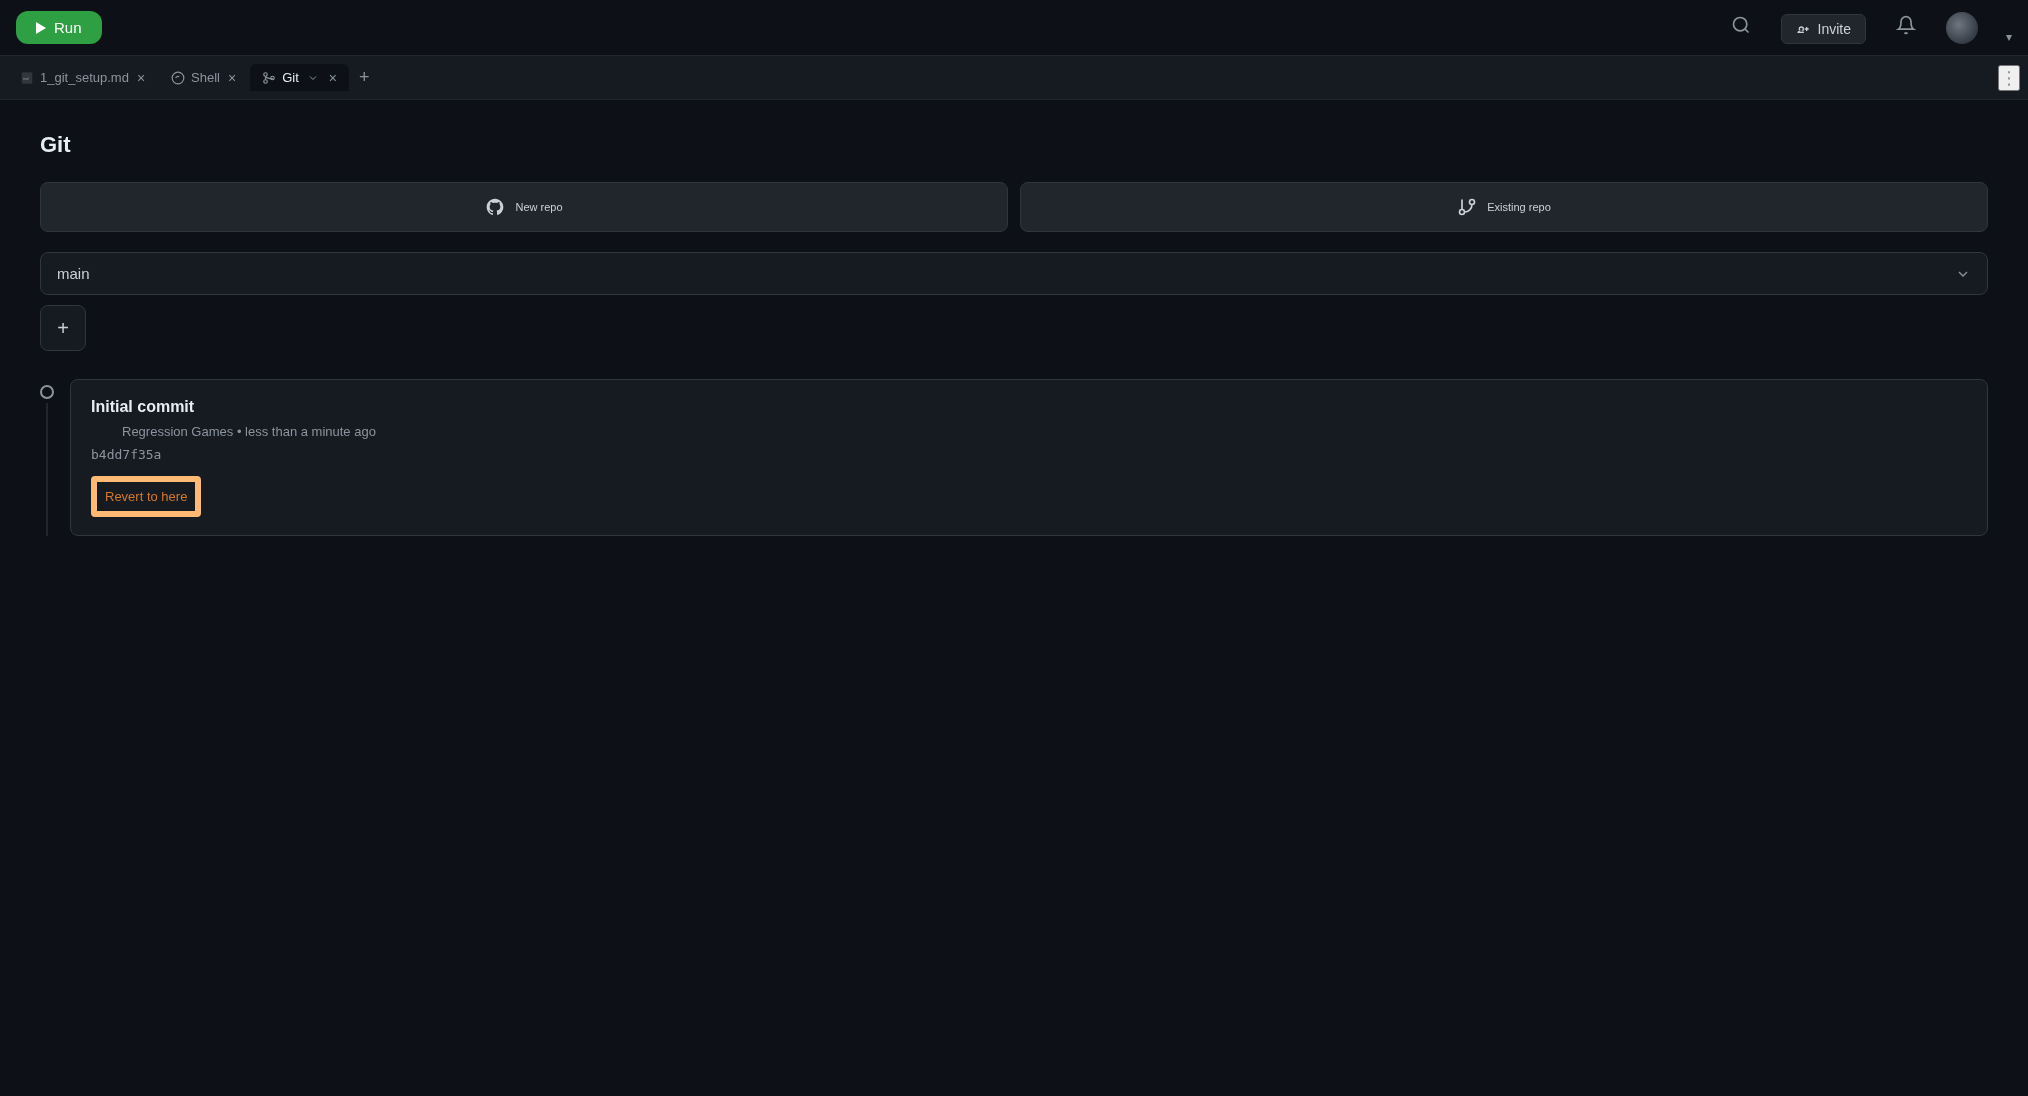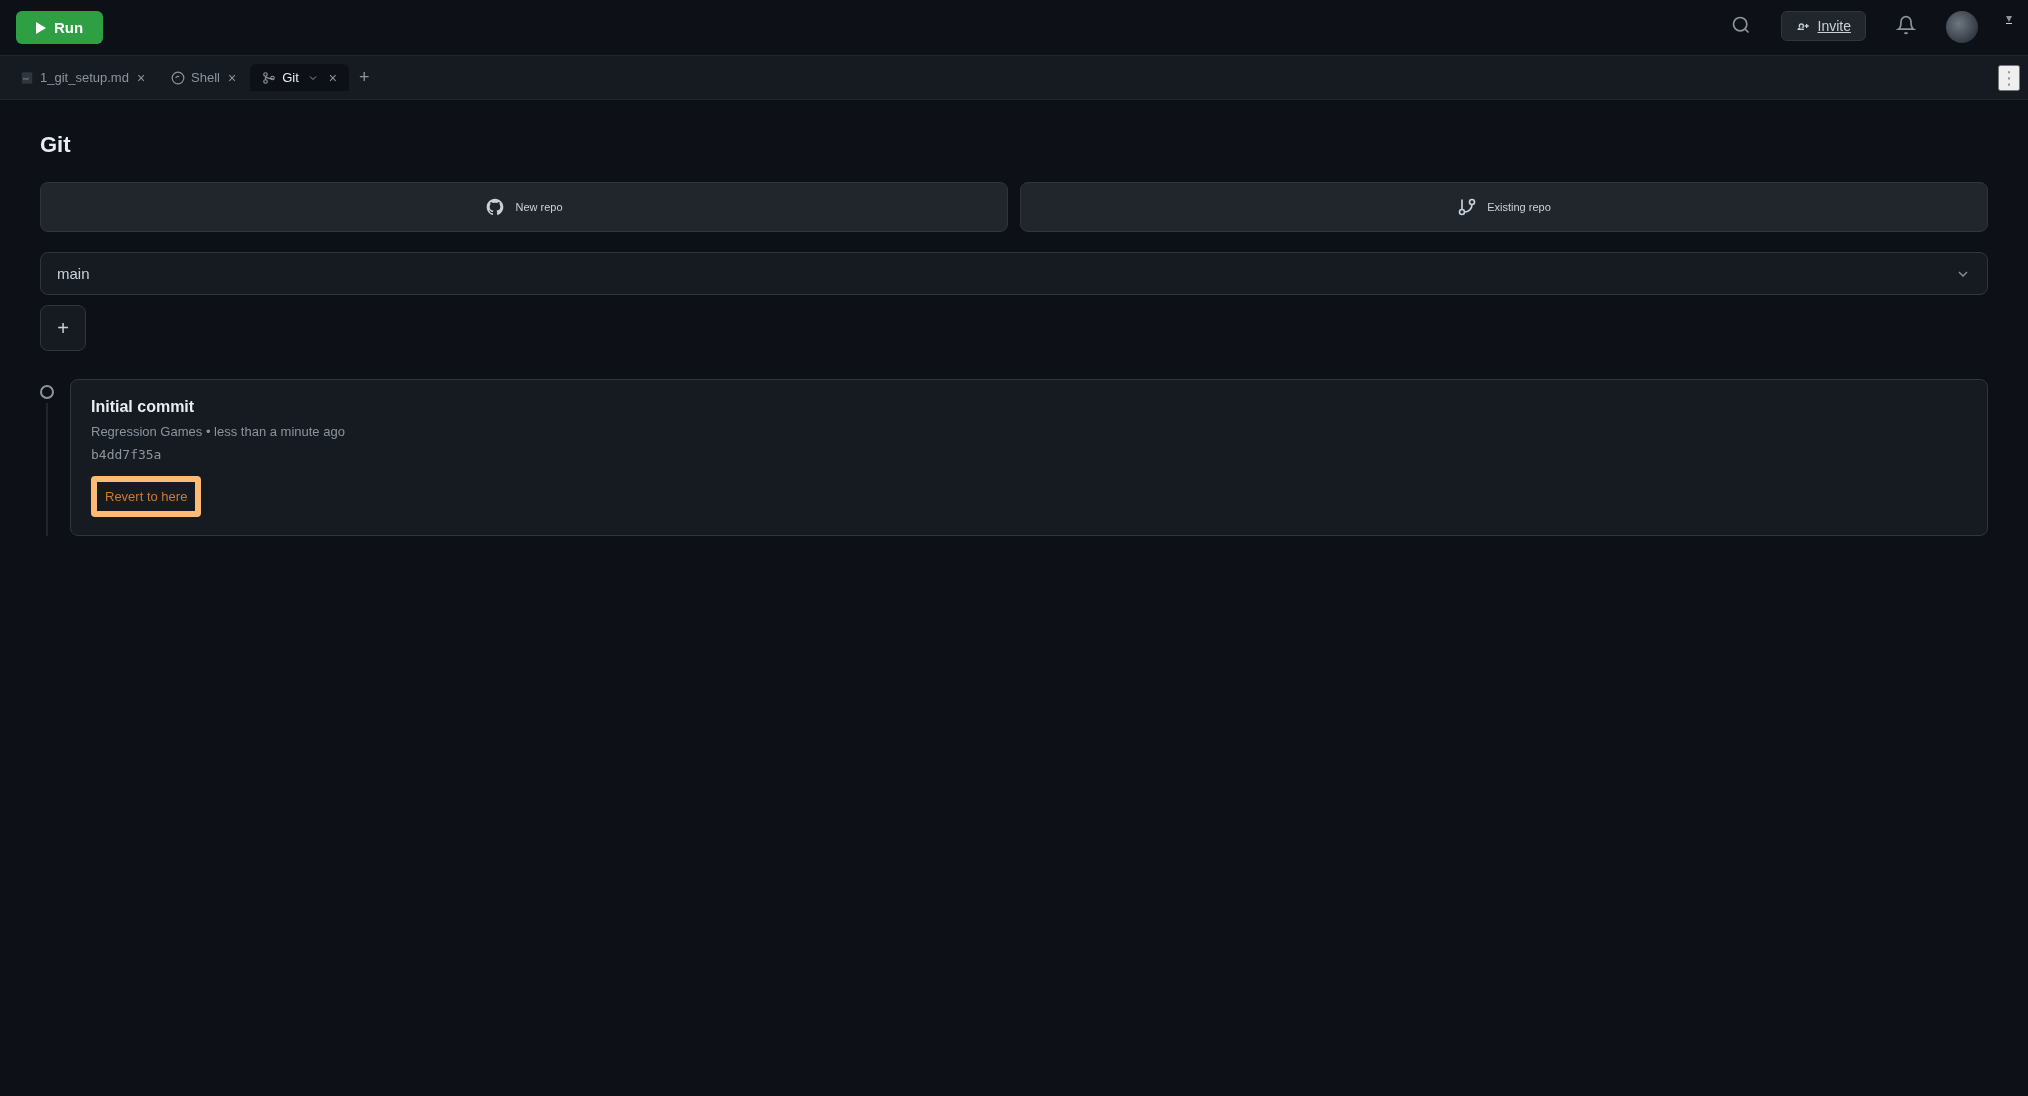--- a/index.html
+++ b/index.html
@@ -17,41 +17,40 @@
       align-items: center;
       background-color: #0d1117;
       padding: 6px 16px;
       height: 56px;
       border-bottom: 1px solid #21262d;
     }
     .run-button {
       background-color: #2ea043;
       color: #fff;
       border: none;
-      border-radius: 6px;
+      border-radius: 12px;
       padding: 8px 20px;
       font-size: 15px;
-      font-weight: 700;
+      font-weight: 400;
       cursor: pointer;
       display: flex;
       align-items: center;
       gap: 8px;
     }
     .run-button-triangle {
       width: 0; height: 0;
       border-top: 6px solid transparent;
       border-bottom: 6px solid transparent;
       border-left: 10px solid #fff;
     }
     .topbar-right {
       margin-left: auto;
       display: flex;
-      align-items: flex-start;
+      align-items: flex-end;
       gap: 26px;
-      text-decoration: underline;
     }
     .icon-btn {
       background: none;
       border: none;
       cursor: pointer;
       color: #8b949e;
       font-size: 20px;
       padding: 4px;
     }
     .invite-btn {
@@ -247,20 +246,21 @@
     .commit-title {
       font-size: 16px;
       font-weight: 600;
       color: #e6edf3;
       margin-bottom: 8px;
     }
     .commit-meta {
       font-size: 13px;
       color: #8b949e;
       margin-bottom: 8px;
+      margin-left: 31px;
     }
     .commit-hash {
       font-size: 13px;
       color: #8b949e;
       font-family: monospace;
       margin-bottom: 14px;
     }
     .revert-btn {
       padding: 7px 8px;
       background: transparent;

